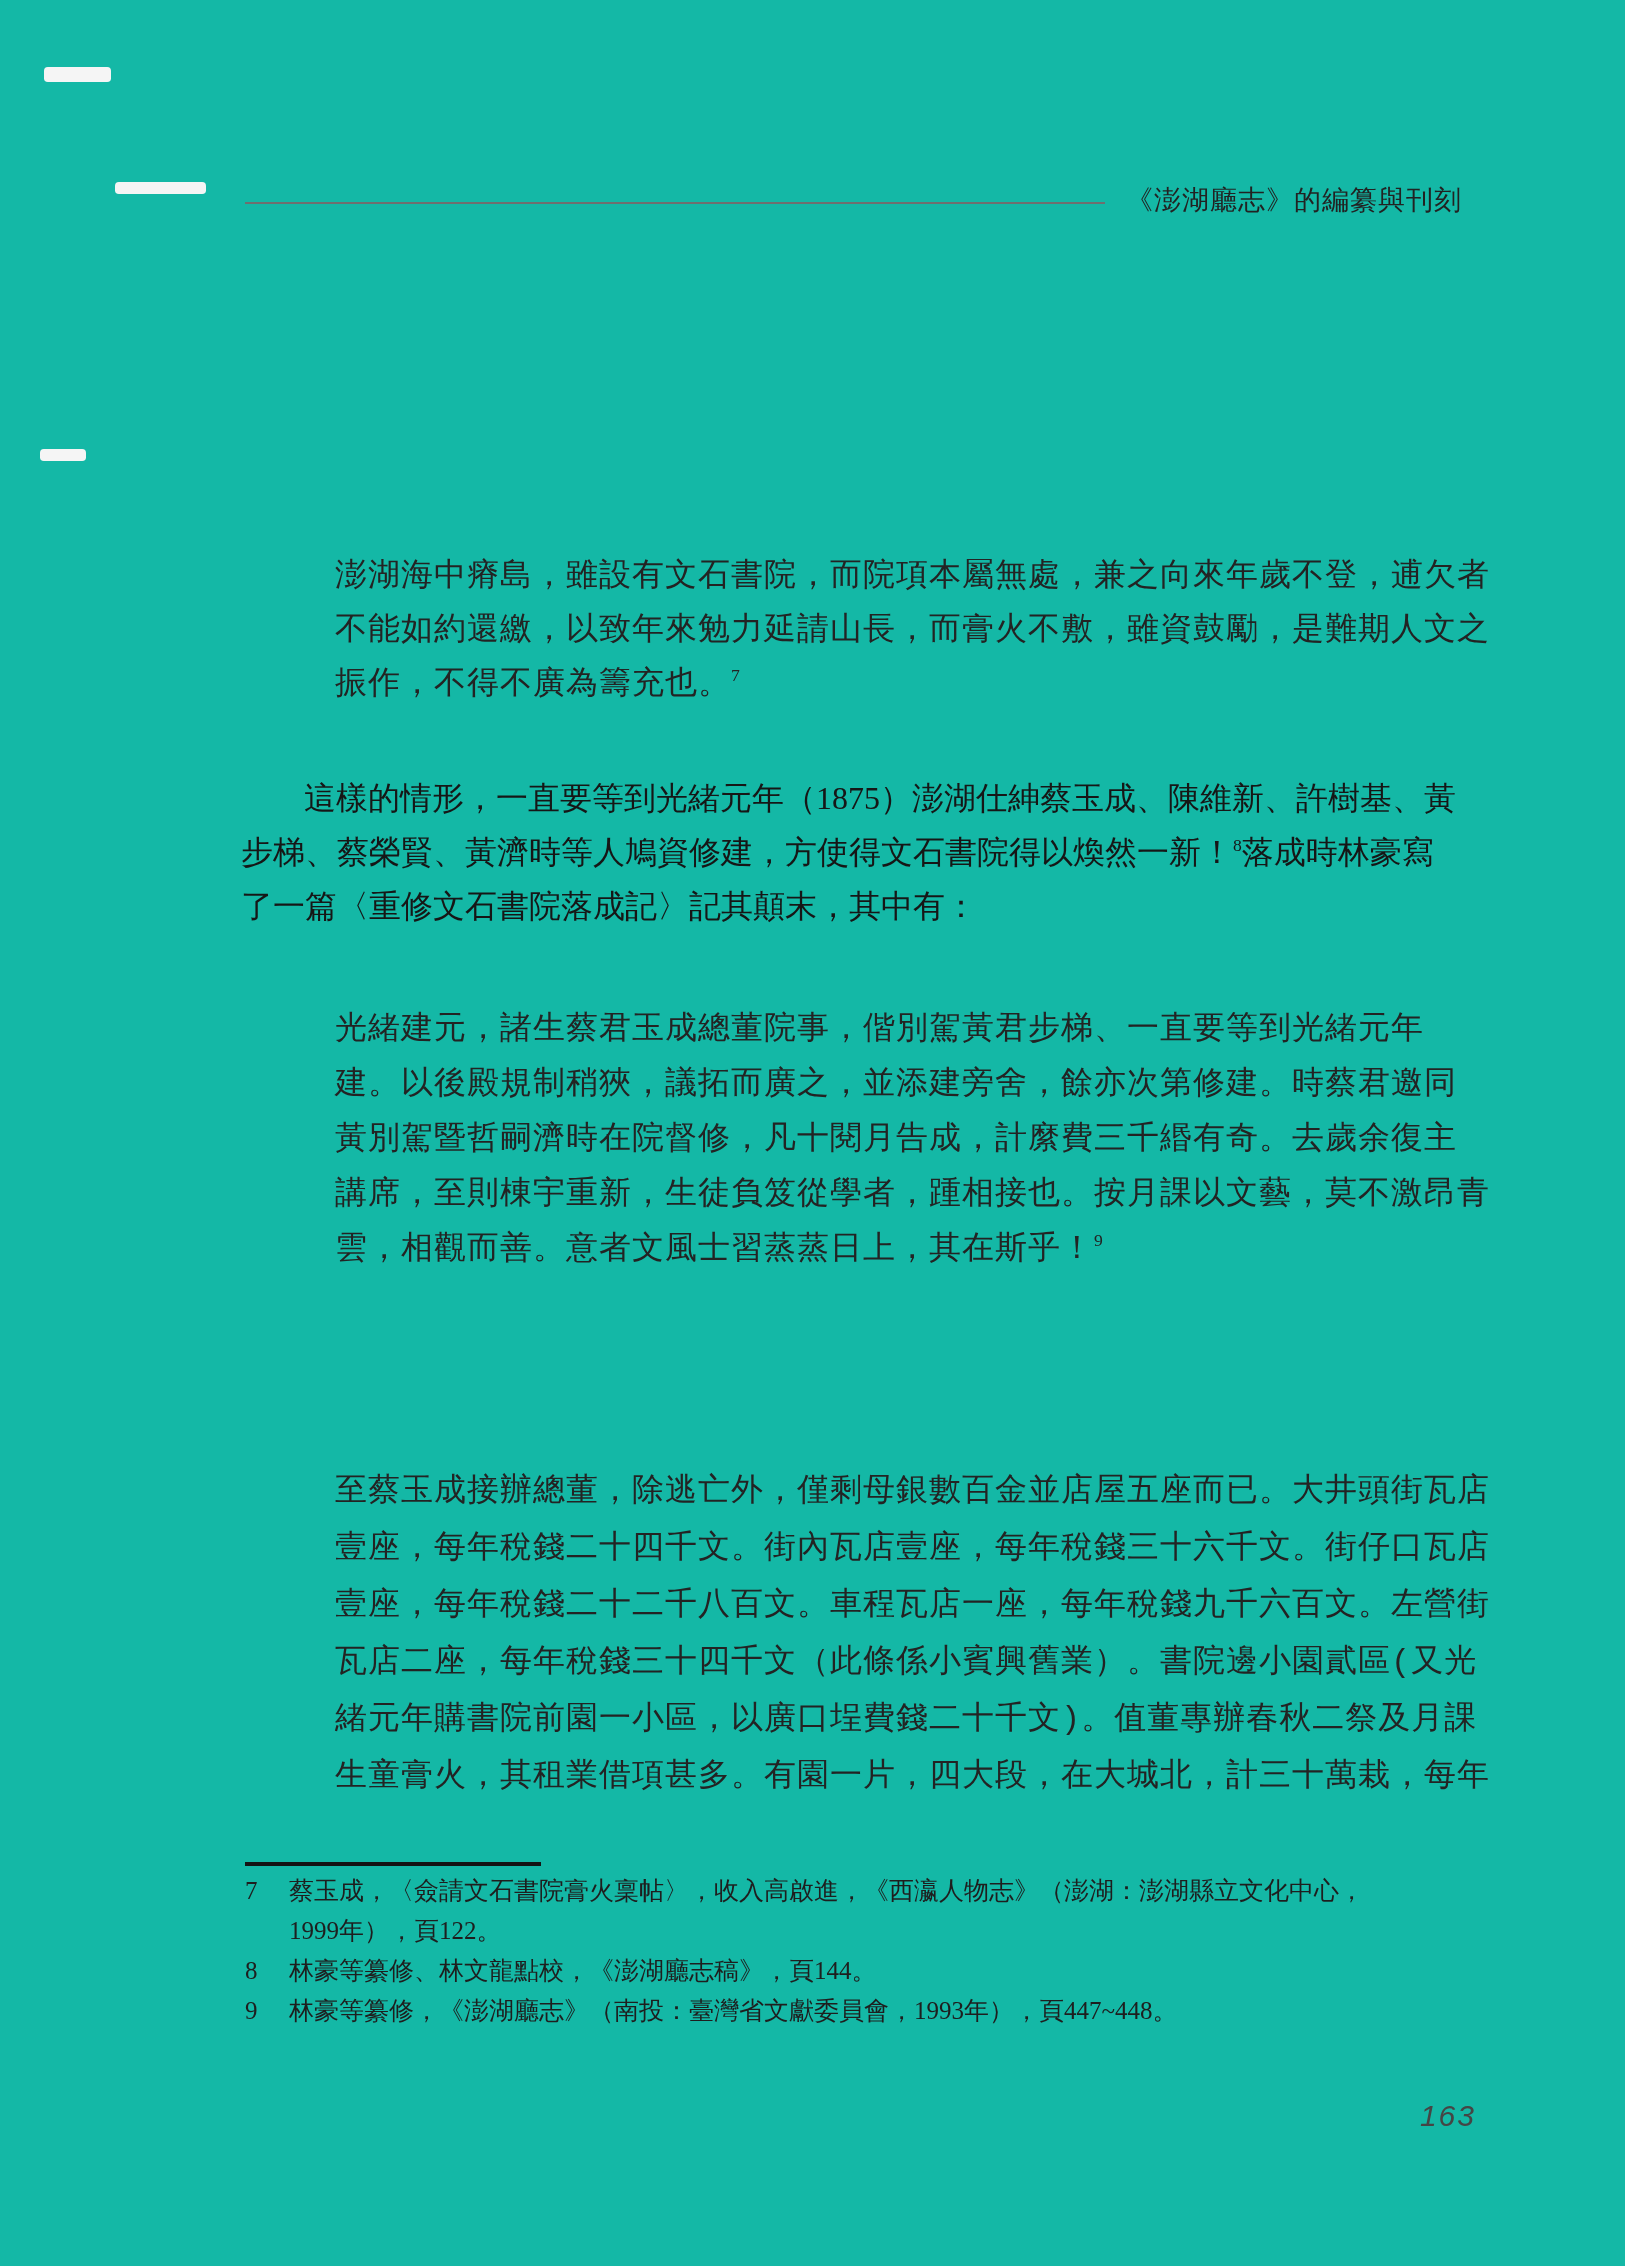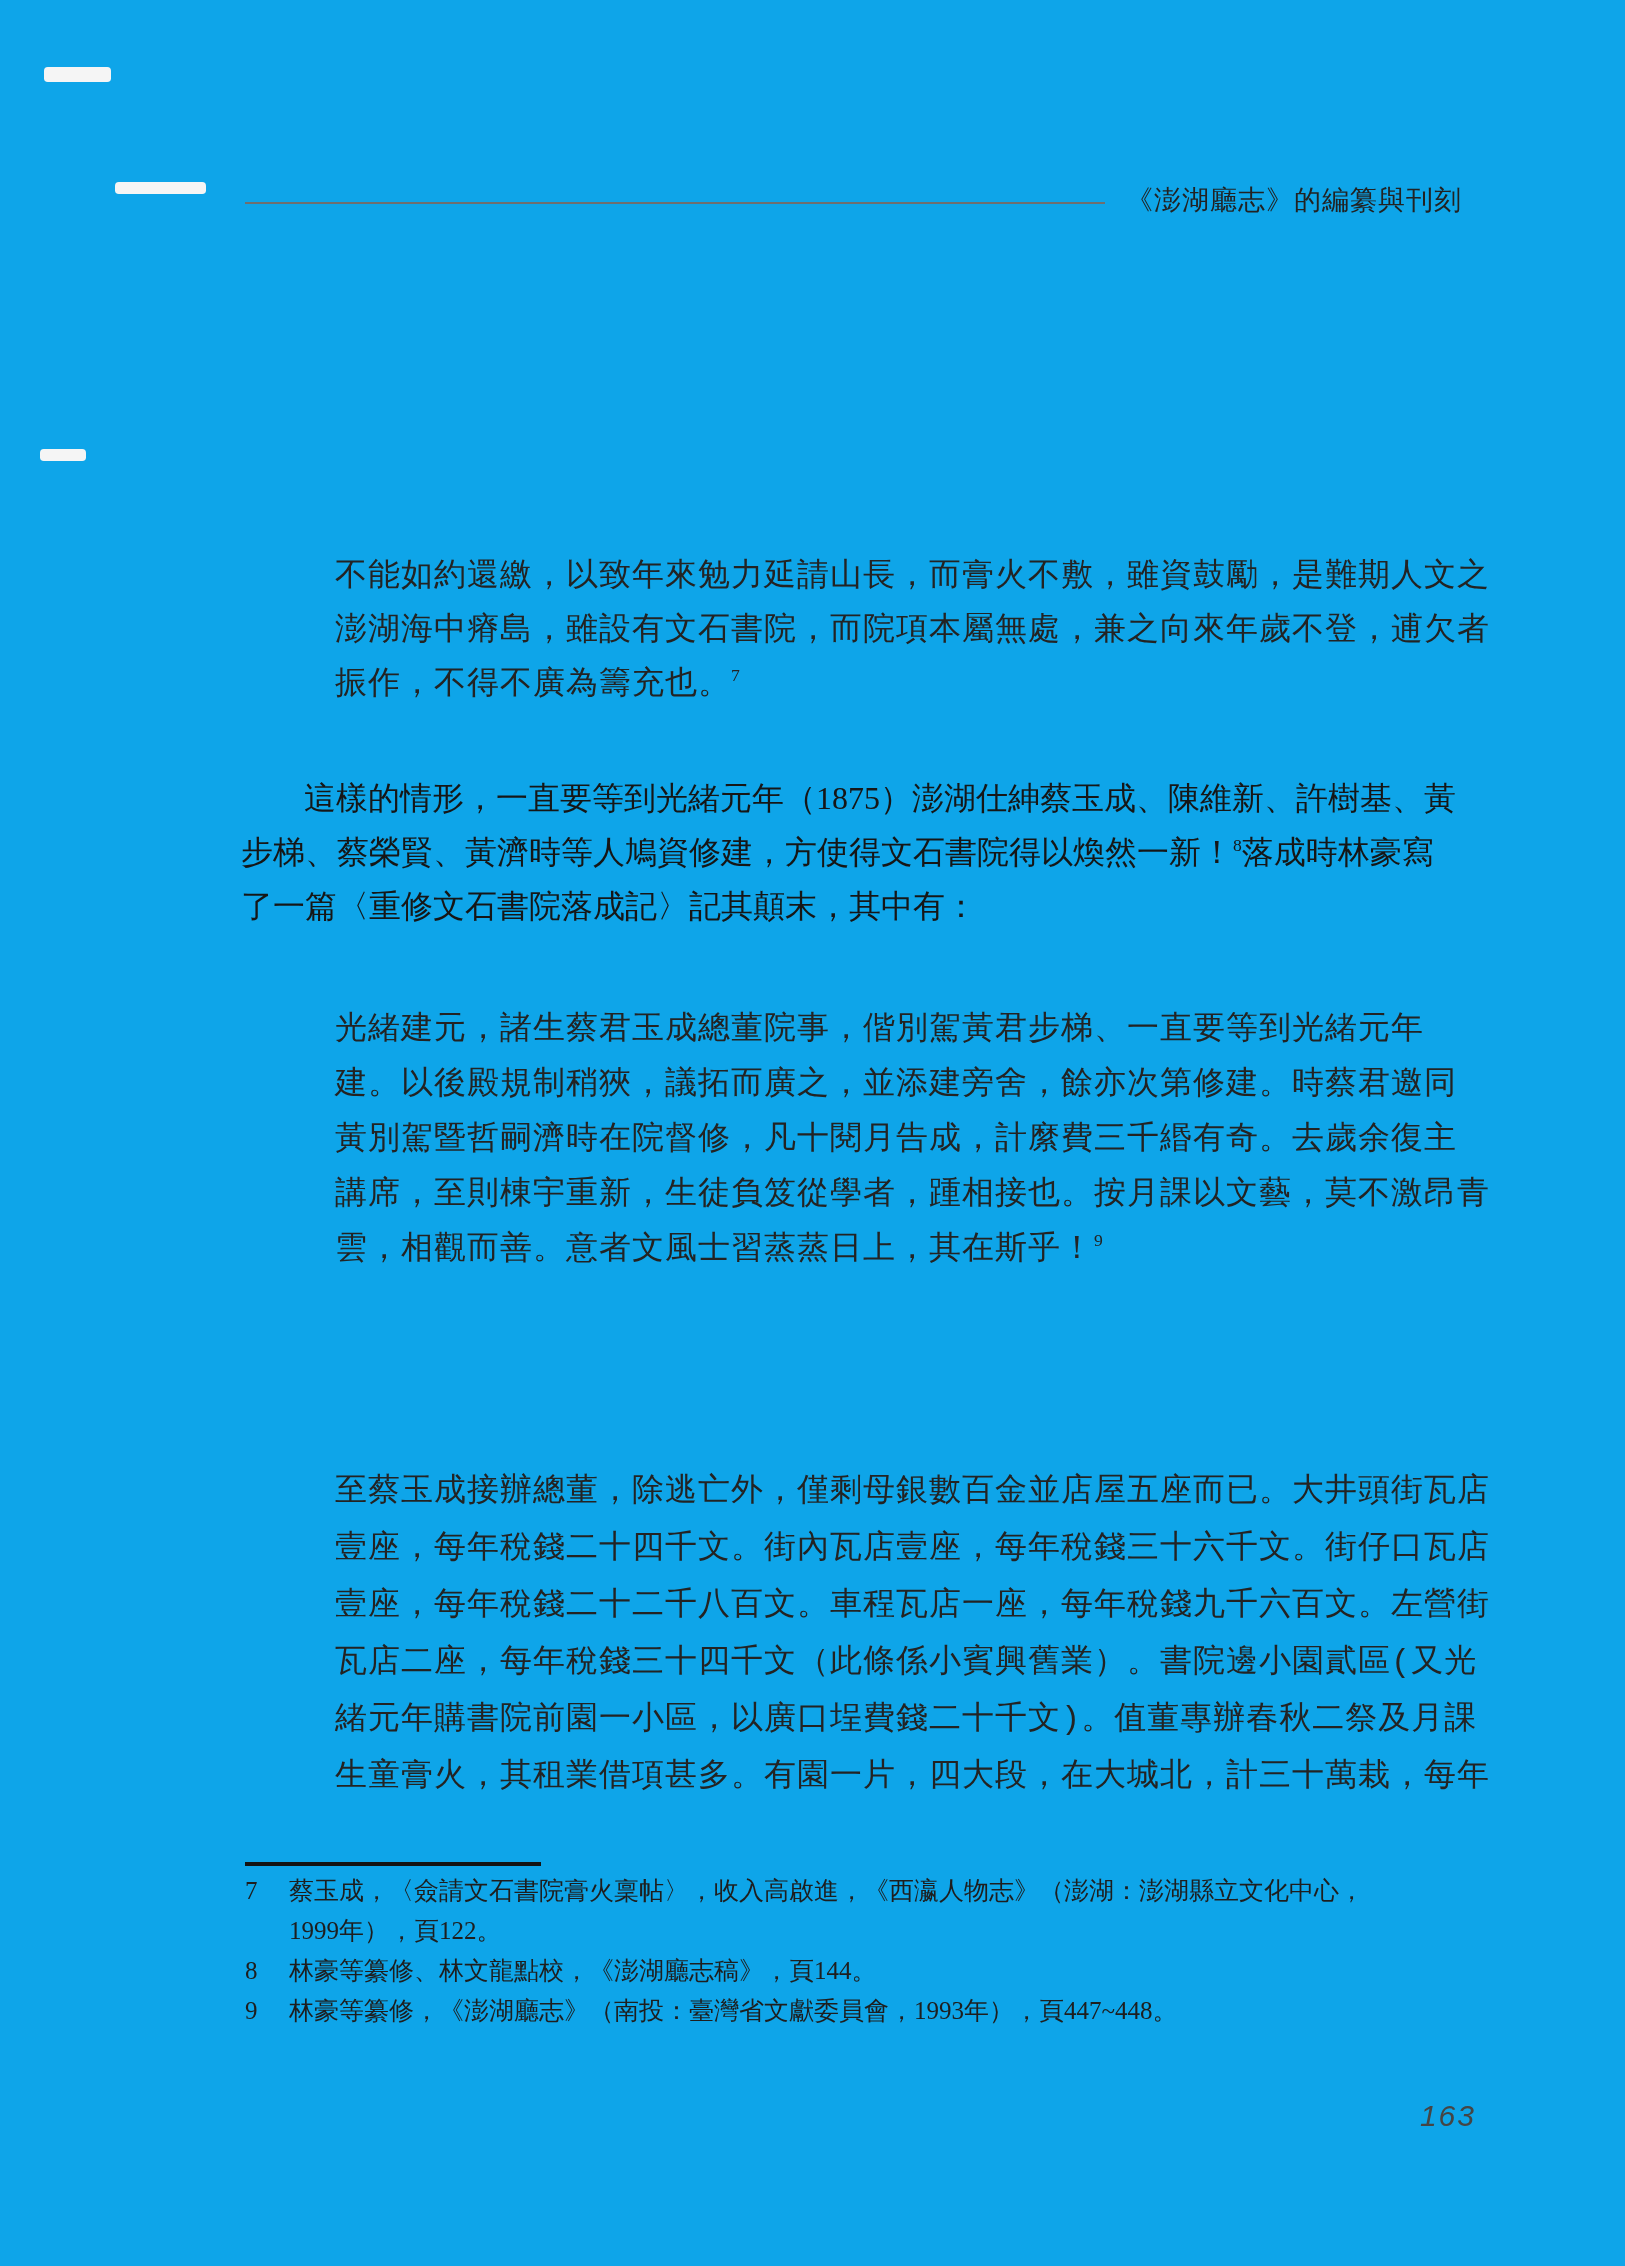--- a/index.html
+++ b/index.html
@@ -1,19 +1,19 @@
 <!DOCTYPE html>
 <html><head>
 <meta charset="utf-8">
 <style>
   html,body{margin:0;padding:0;background:#e8e8e8;}
   .page{
     position:relative;
     width:1625px;height:2266px;
-    background:#0ea5e9;
+    background:#14b8a6;
     margin:0 auto;
     overflow:hidden;
     font-family:"Liberation Serif","DejaVu Serif",serif;
     color:#1c1c1c;
   }
   
   .header-rule{position:absolute;left:245px;top:202px;width:860px;height:1.9px;background:#6f6f6f;}
   .header-title{
     position:absolute;left:1126px;top:182px;
     font-family:"Liberation Sans","DejaVu Sans",sans-serif;
@@ -58,22 +58,22 @@
 <div class="page">
 
   <div class="scan-artifact sa1"></div>
   <div class="scan-artifact sa2"></div>
   <div class="scan-artifact sa3"></div>
 
   <div class="header-rule"></div>
   <div class="header-title">《澎湖廳志》的編纂與刊刻</div>
 
   <div class="quote" id="quote1">
+    <div class="q-line">澎湖海中瘠島，雖設有文石書院，而院項本屬無處，兼之向來年歲不登，逋欠者</div>
     <div class="q-line">不能如約還繳，以致年來勉力延請山長，而膏火不敷，雖資鼓勵，是難期人文之</div>
-    <div class="q-line">澎湖海中瘠島，雖設有文石書院，而院項本屬無處，兼之向來年歲不登，逋欠者</div>
     <div class="q-line"><span>振作，不得不廣為籌充也。</span><sup class="fn-ref">7</sup></div>
   </div>
 
   <div class="para" id="para1">
     <div class="p-line indent">這樣的情形，一直要等到光緒元年（1875）澎湖仕紳蔡玉成、陳維新、許樹基、黃</div>
     <div class="p-line"><span>步梯、蔡榮賢、黃濟時等人鳩資修建，方使得文石書院得以煥然一新！</span><sup class="fn-ref">8</sup><span>落成時林豪寫</span></div>
     <div class="p-line">了一篇〈重修文石書院落成記〉記其顛末，其中有：</div>
   </div>
 
   <div class="quote" id="quote2">

